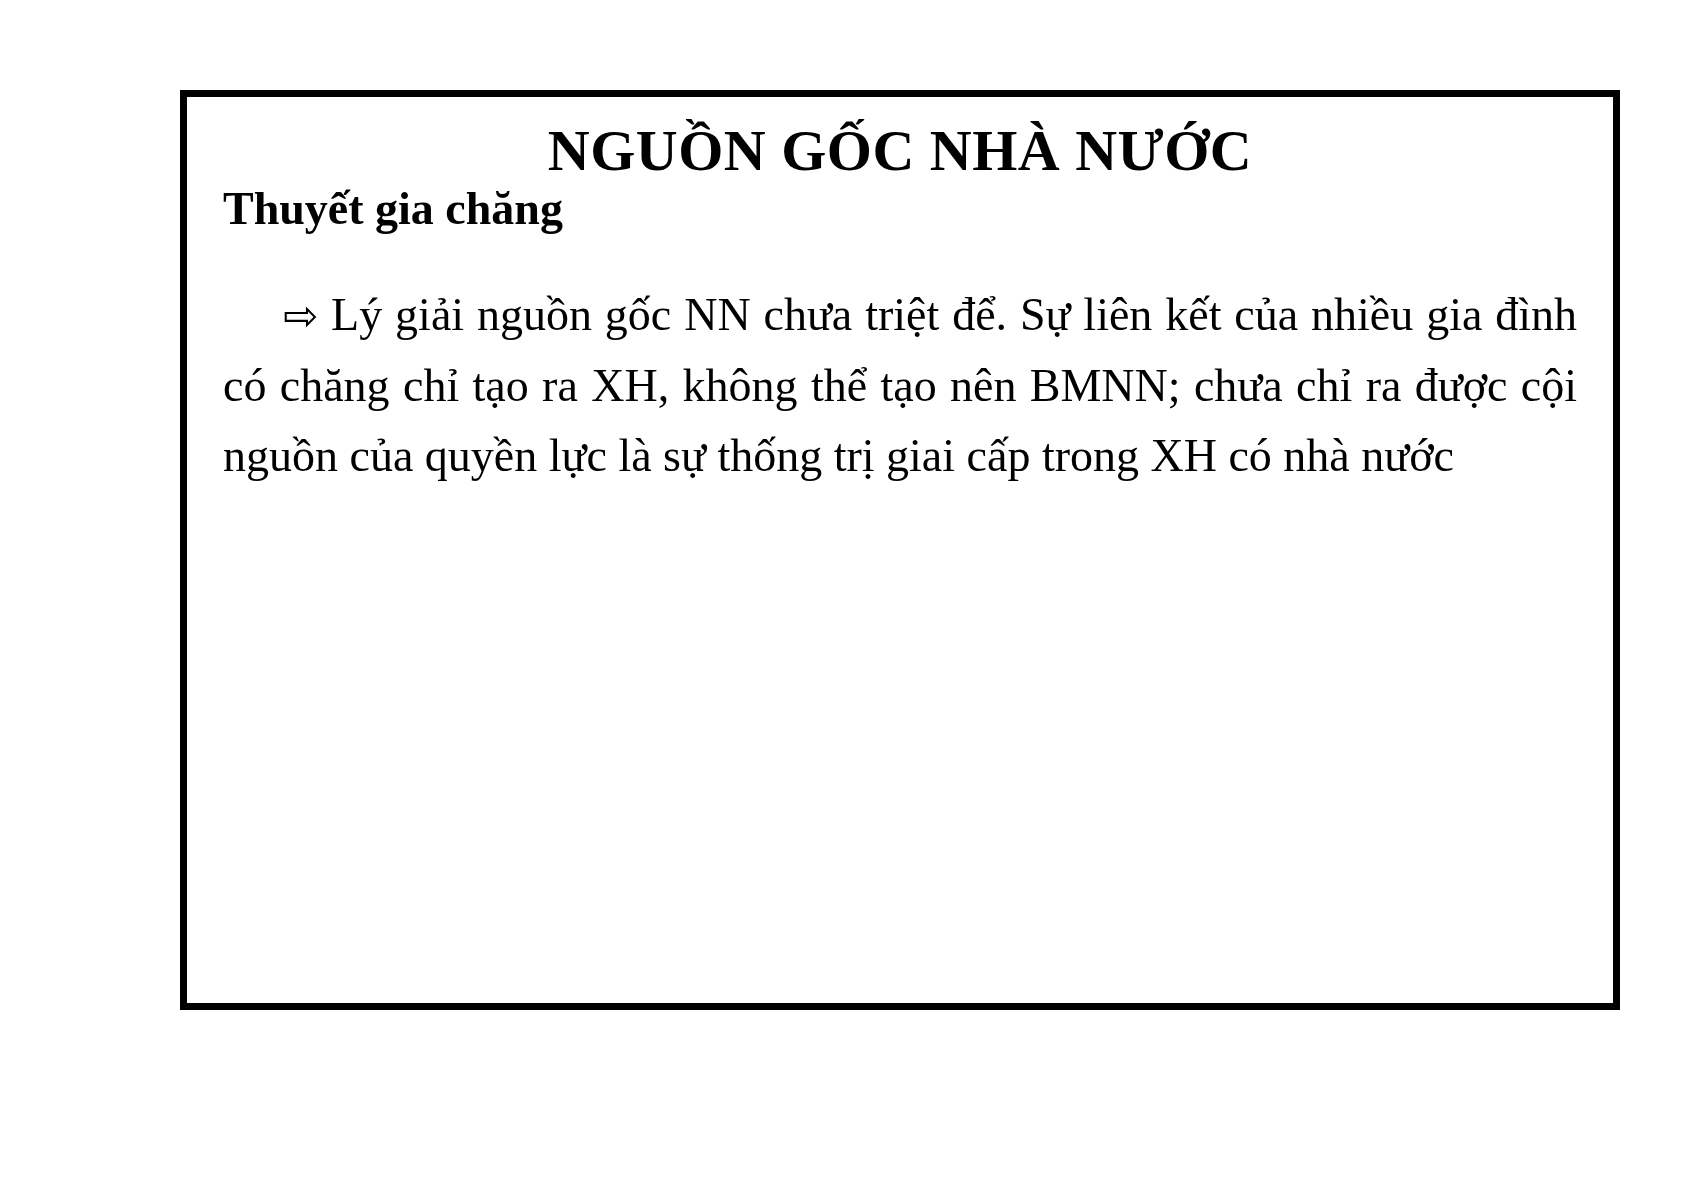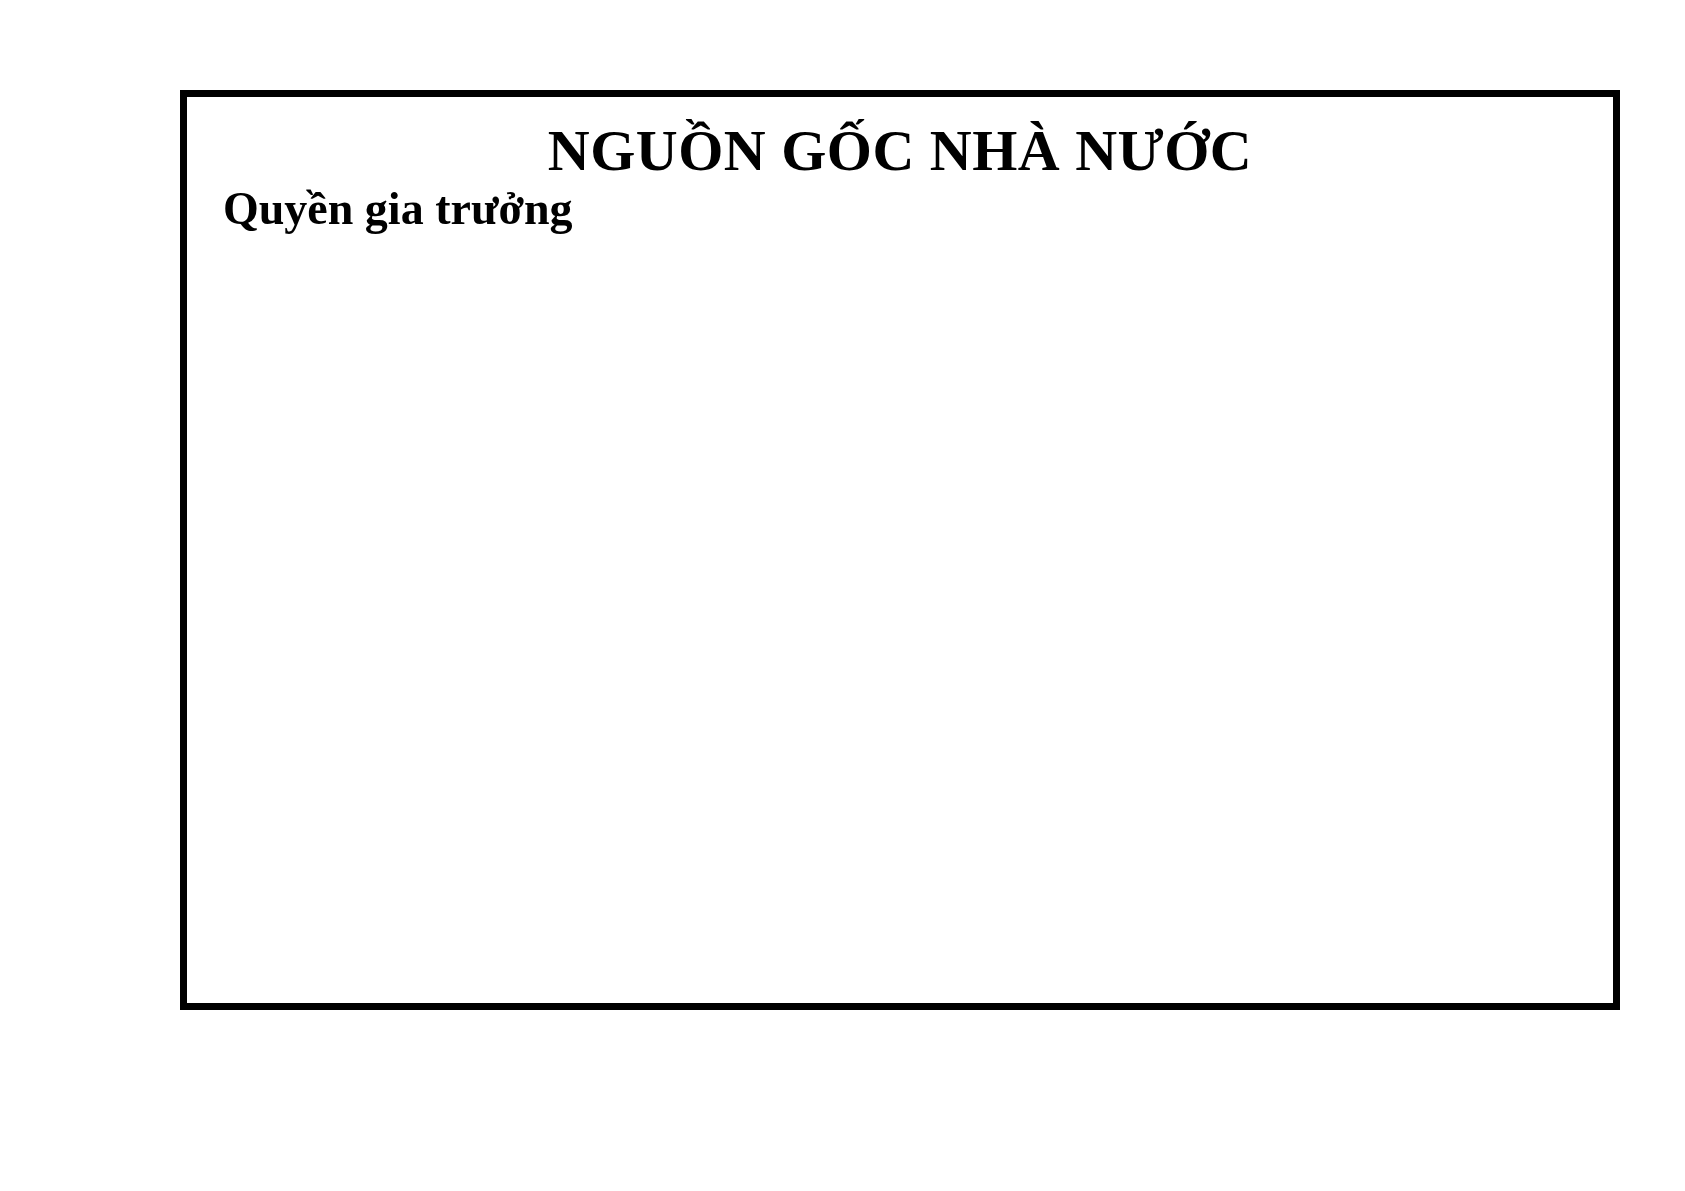--- a/index.html
+++ b/index.html
@@ -64,17 +64,21 @@
     display: inline;
   }
 </style>
 </head>
 <body>
 
 <div class="slide">
 
   <div class="slide-title">NGUỒN GỐC NHÀ NƯỚC</div>
 
-  <div class="subtitle">Quyền gia trưởng</div>
+  <div class="subtitle">Thuyết gia chăng</div>
 
 
+  <p class="body-para second">
+    <span class="arrow">⇨</span>
+    <span class="para-inner">Lý giải nguồn gốc NN chưa triệt để. Sự liên kết của nhiều gia đình có chăng chỉ tạo ra XH, không thể tạo nên BMNN; chưa chỉ ra được cội nguồn của quyền lực là sự thống trị giai cấp trong XH có nhà nước</span>
+  </p>
 
 </div>
 
 </body></html>

